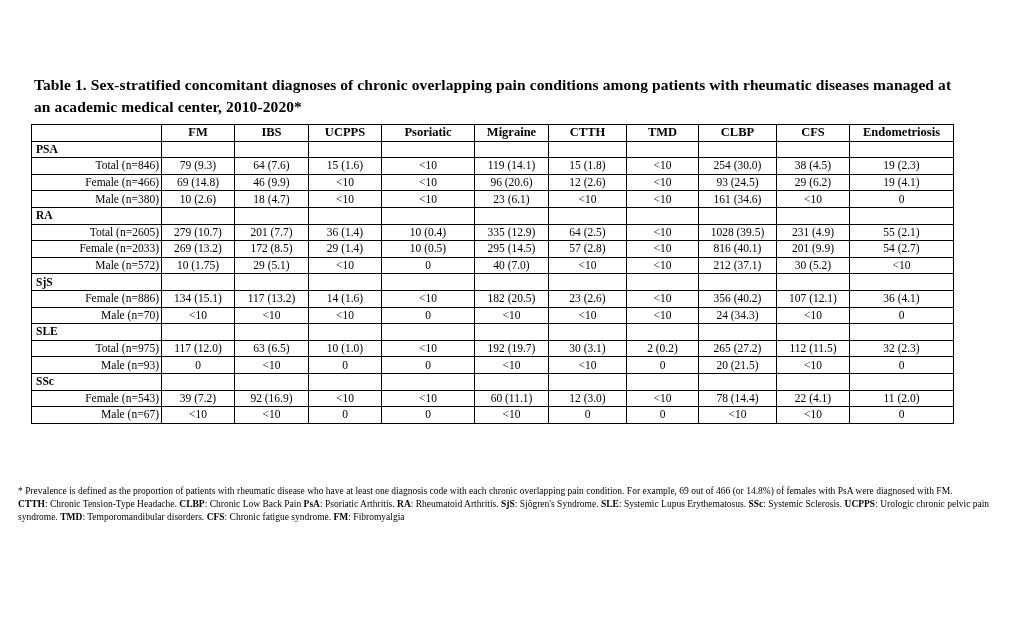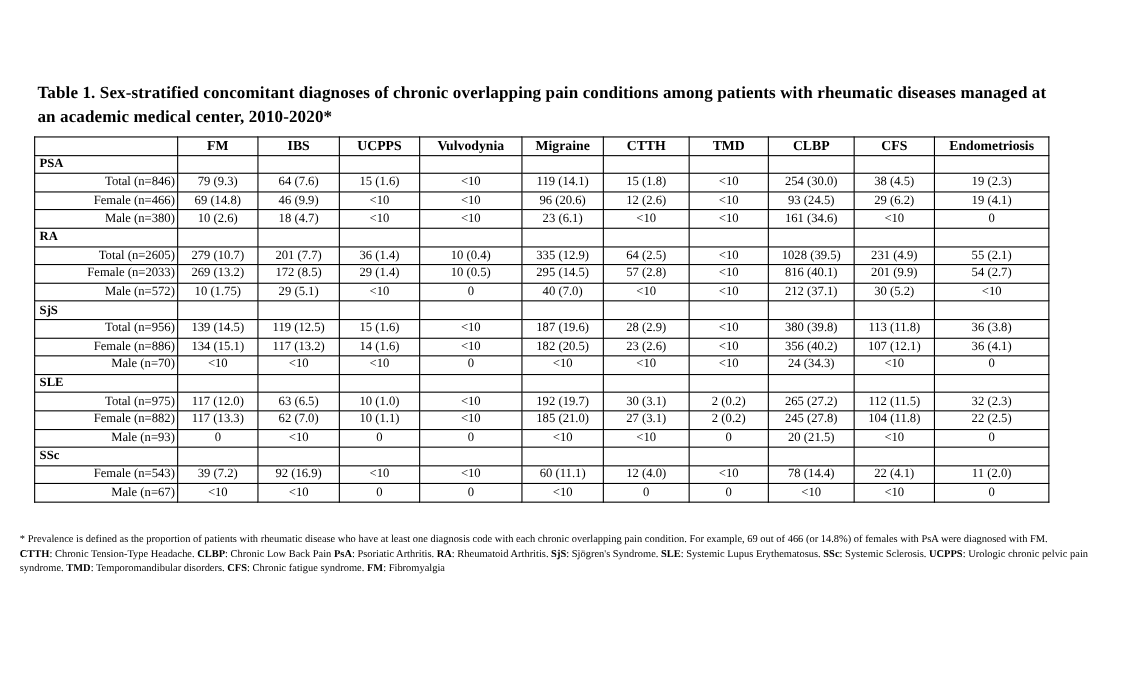--- a/index.html
+++ b/index.html
@@ -93,21 +93,21 @@
         <col style="width:78px">
       <col style="width:73px">
         <col style="width:104px">
     </colgroup>
     <thead>
       <tr id="header-row">
           <th></th>
           <th>FM</th>
           <th>IBS</th>
           <th>UCPPS</th>
-          <th>Vulvodynia</th>
+          <th>Psoriatic</th>
           <th>Migraine</th>
           <th>CTTH</th>
           <th>TMD</th>
           <th>CLBP</th>
           <th>CFS</th>
           <th>Endometriosis</th>
         </tr>
     </thead>
     <tbody id="table-body">
         <tr>
@@ -221,33 +221,20 @@
           <td></td>
           <td></td>
           <td></td>
           <td></td>
           <td></td>
           <td></td>
           <td></td>
           <td></td>
         </tr>
         <tr>
-          <td class="row-label">Total (n=956)</td>
-          <td>139 (14.5)</td>
-          <td>119 (12.5)</td>
-          <td>15 (1.6)</td>
-          <td>&lt;10</td>
-          <td>187 (19.6)</td>
-          <td>28 (2.9)</td>
-          <td>&lt;10</td>
-          <td>380 (39.8)</td>
-          <td>113 (11.8)</td>
-          <td>36 (3.8)</td>
-        </tr>
-        <tr>
           <td class="row-label">Female (n=886)</td>
           <td>134 (15.1)</td>
           <td>117 (13.2)</td>
           <td>14 (1.6)</td>
           <td>&lt;10</td>
           <td>182 (20.5)</td>
           <td>23 (2.6)</td>
           <td>&lt;10</td>
           <td>356 (40.2)</td>
           <td>107 (12.1)</td>
@@ -286,33 +273,20 @@
           <td>10 (1.0)</td>
           <td>&lt;10</td>
           <td>192 (19.7)</td>
           <td>30 (3.1)</td>
           <td>2 (0.2)</td>
           <td>265 (27.2)</td>
           <td>112 (11.5)</td>
           <td>32 (2.3)</td>
         </tr>
         <tr>
-          <td class="row-label">Female (n=882)</td>
-          <td>117 (13.3)</td>
-          <td>62 (7.0)</td>
-          <td>10 (1.1)</td>
-          <td>&lt;10</td>
-          <td>185 (21.0)</td>
-          <td>27 (3.1)</td>
-          <td>2 (0.2)</td>
-          <td>245 (27.8)</td>
-          <td>104 (11.8)</td>
-          <td>22 (2.5)</td>
-        </tr>
-        <tr>
           <td class="row-label">Male (n=93)</td>
           <td>0</td>
           <td>&lt;10</td>
           <td>0</td>
           <td>0</td>
           <td>&lt;10</td>
           <td>&lt;10</td>
           <td>0</td>
           <td>20 (21.5)</td>
           <td>&lt;10</td>
@@ -331,21 +305,21 @@
           <td></td>
           <td></td>
         </tr>
         <tr>
           <td class="row-label">Female (n=543)</td>
           <td>39 (7.2)</td>
           <td>92 (16.9)</td>
           <td>&lt;10</td>
           <td>&lt;10</td>
           <td>60 (11.1)</td>
-          <td>12 (4.0)</td>
+          <td>12 (3.0)</td>
           <td>&lt;10</td>
           <td>78 (14.4)</td>
           <td>22 (4.1)</td>
           <td>11 (2.0)</td>
         </tr>
         <tr>
           <td class="row-label">Male (n=67)</td>
           <td>&lt;10</td>
           <td>&lt;10</td>
           <td>0</td>

